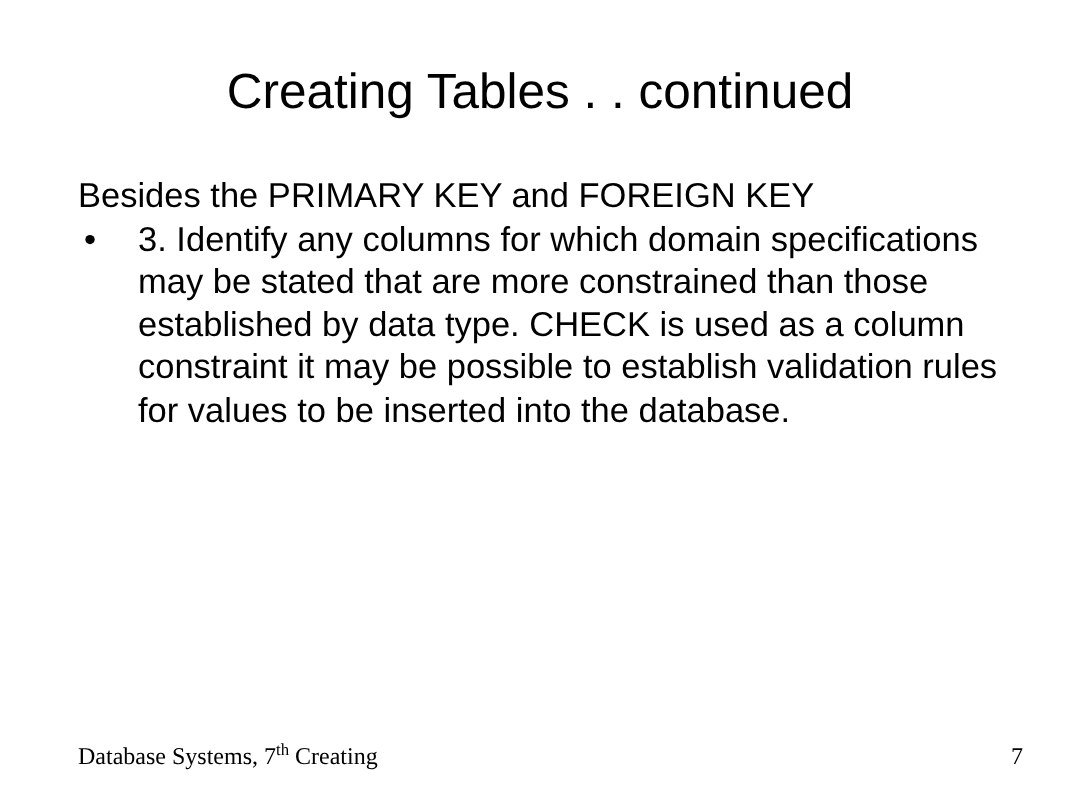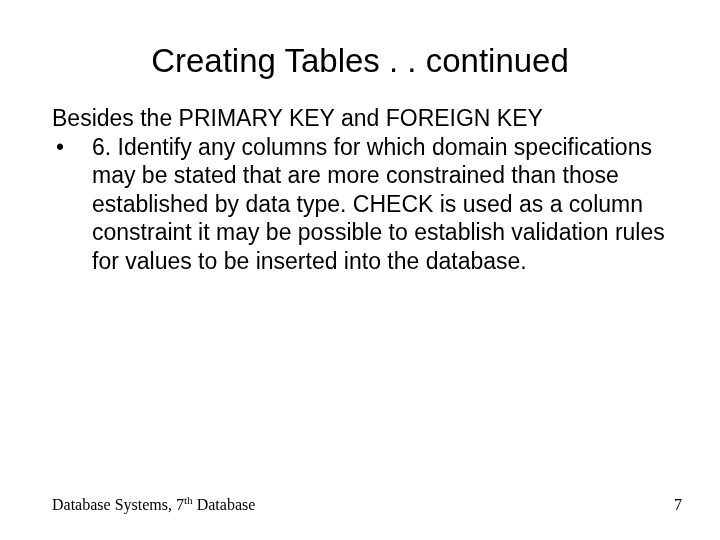--- a/index.html
+++ b/index.html
@@ -22,21 +22,21 @@
     position: absolute;
     top: 42px;
     left: 0;
     width: 720px;
     text-align: center;
     font-size: 33px;
     font-weight: 400;
   }
   .body {
     position: absolute;
-    top: 104px;
+    top: 116px;
     left: 52px;
     width: 616px;
     font-size: 23px;
     line-height: 1.24;
   }
   .para {
     margin: 0 0 0 0;
   }
   .para .cont {
     display: block;
@@ -83,23 +83,23 @@
 
 <div class="slide">
 
   <div class="title">Creating Tables . . continued</div>
 
   <div class="body">
     <div class="para">
       <span>Besides the PRIMARY KEY  and FOREIGN KEY</span>
     </div>
     <div class="bullet">
-      <span class="cont">6. Identify any columns for which domain specifications may be stated that are more constrained than those established by data type.  CHECK  is used as a column constraint it may be possible to establish validation rules for values to be inserted into the database.</span>
+      <span class="cont">3. Identify any columns for which domain specifications may be stated that are more constrained than those established by data type.  CHECK  is used as a column constraint it may be possible to establish validation rules for values to be inserted into the database.</span>
     </div>
   </div>
 
   <div class="footer-left">
-    <span>Database Systems, 7</span><sup>th</sup><span> Database</span>
+    <span>Database Systems, 7</span><sup>th</sup><span> Creating</span>
   </div>
 
   <div class="footer-right">7</div>
 
 </div>
 
 </body></html>

